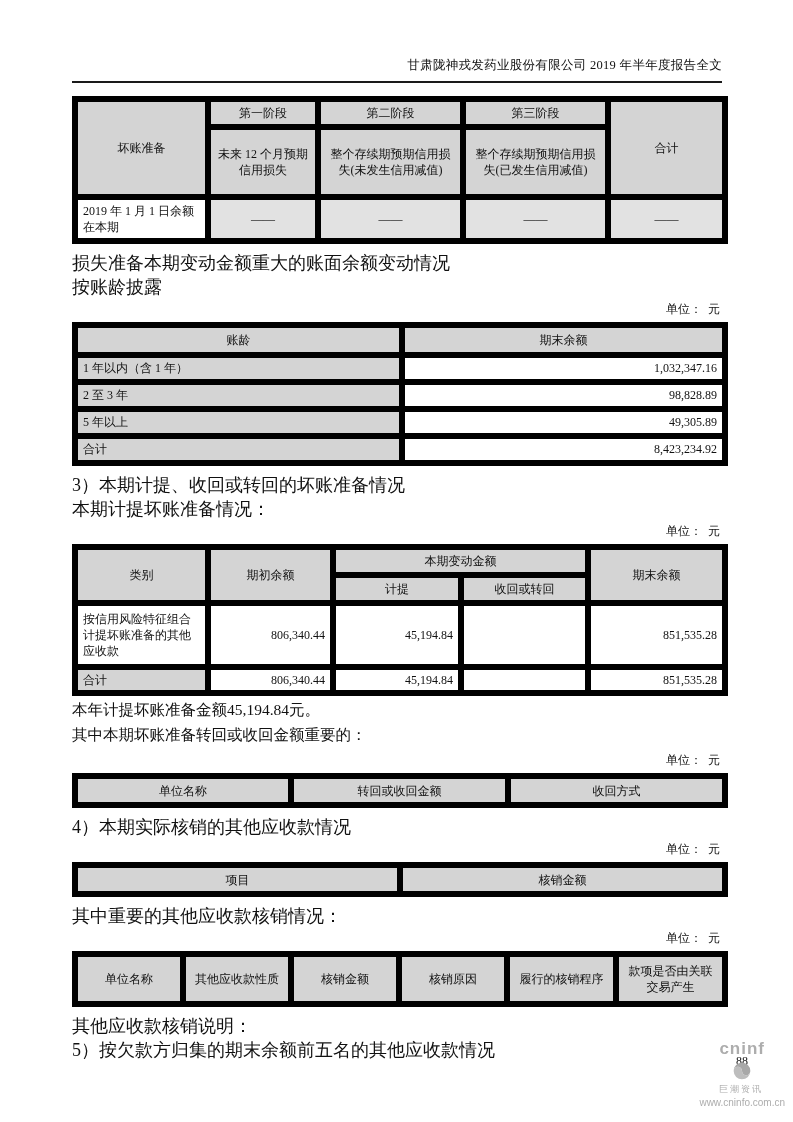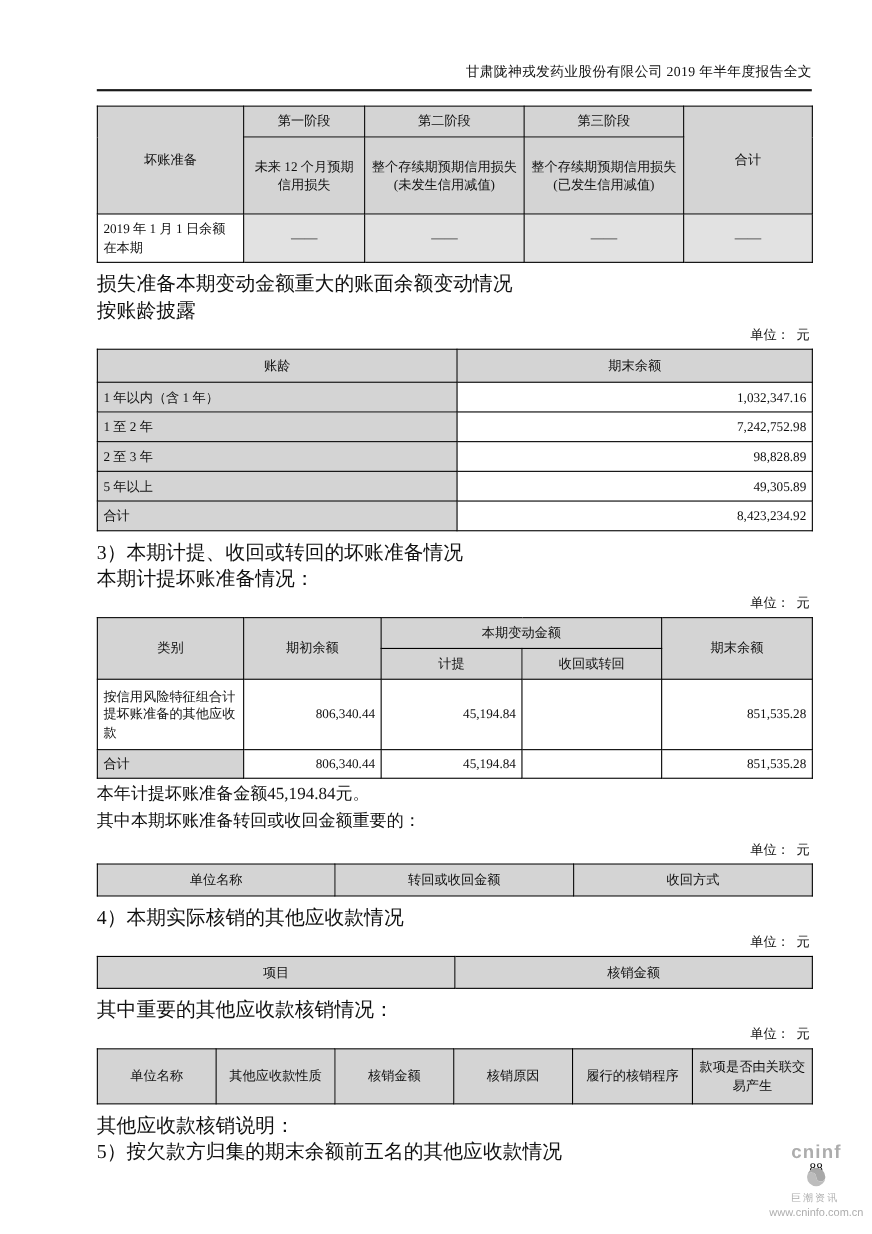--- a/index.html
+++ b/index.html
@@ -1,30 +1,30 @@
 <!DOCTYPE html>
 <html style="--table-header-bg: #d4d4d4; --table-row-bg: #e2e2e2; --logo-gray: #adadad;"><head>
 <meta charset="utf-8">
 <style>
   html,body { margin:0; padding:0; background:#ffffff; }
   .page {
     position:relative; width:793px; height:1122px; background:#fff;
     font-family:"Liberation Serif","DejaVu Serif",serif; color:#111;
     overflow:hidden;
   }
-  .content { position:absolute; left:88px; top:0; width:650px; }
+  .content { position:absolute; left:72px; top:0; width:650px; }
 
   .doc-header {
     padding-top:57px; padding-bottom:7px; border-bottom:2px solid #1a1a1a;
     text-align:right; font-size:12.5px; letter-spacing:.3px;
   }
 
   table { border-collapse:collapse; width:650px; table-layout:fixed;
           font-size:12px; border:1.5px solid #000; }
-  td { border:1px solid #000000; padding:2px 5px; vertical-align:middle; line-height:1.35; overflow:hidden; }
+  td { border:6px solid #000000; padding:2px 5px; vertical-align:middle; line-height:1.35; overflow:hidden; }
   .hd { background:var(--table-header-bg,#d4d4d4); text-align:center; }
   .graycell { background:var(--table-header-bg,#d4d4d4); text-align:left; }
   .rowbg { background:var(--table-row-bg,#e2e2e2); }
   .num { text-align:right; background:#fff; }
   .lbl { text-align:left; background:#fff; }
   .dash { text-align:center; }
 
   .stage-tbl { margin-top:13px; }
   .stage-tbl .r1 { height:28px; } .stage-tbl .r2 { height:70px; } .stage-tbl .r3 { height:44px; }
 
@@ -99,24 +99,20 @@
           <col style="width:323px">
         </colgroup>
       <tbody>
           <tr class="hrow">
         <td class="hd">账龄</td>
         <td class="hd">期末余额</td>
       </tr>
       <tr class="drow">
         <td class="graycell">1 年以内（含 1 年）</td>
         <td class="num">1,032,347.16</td>
-      </tr>
-      <tr class="drow">
-        <td class="graycell">1 至 2 年</td>
-        <td class="num">7,242,752.98</td>
       </tr>
       <tr class="drow">
         <td class="graycell">2 至 3 年</td>
         <td class="num">98,828.89</td>
       </tr>
       <tr class="drow">
         <td class="graycell">5 年以上</td>
         <td class="num">49,305.89</td>
       </tr>
       <tr class="drow">

